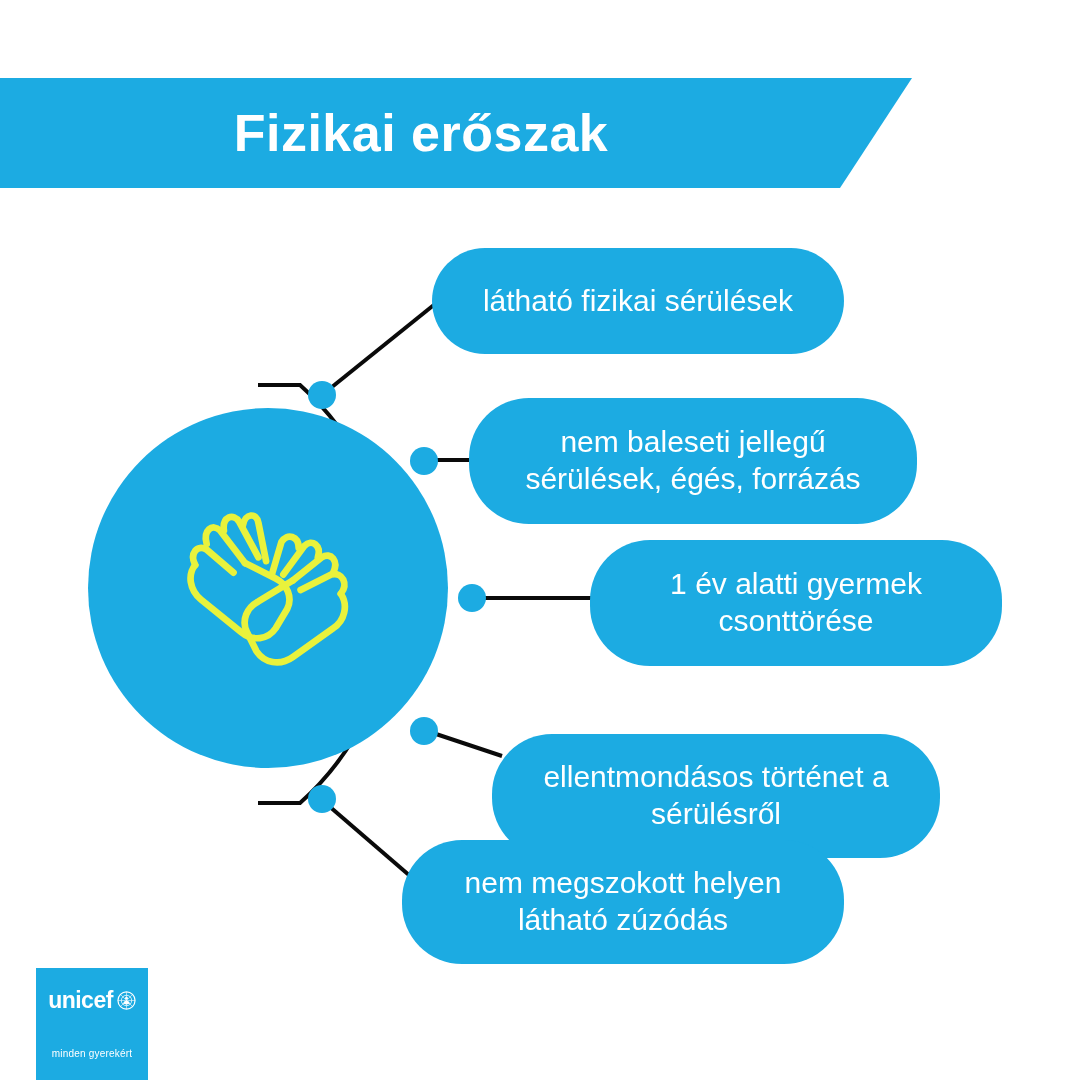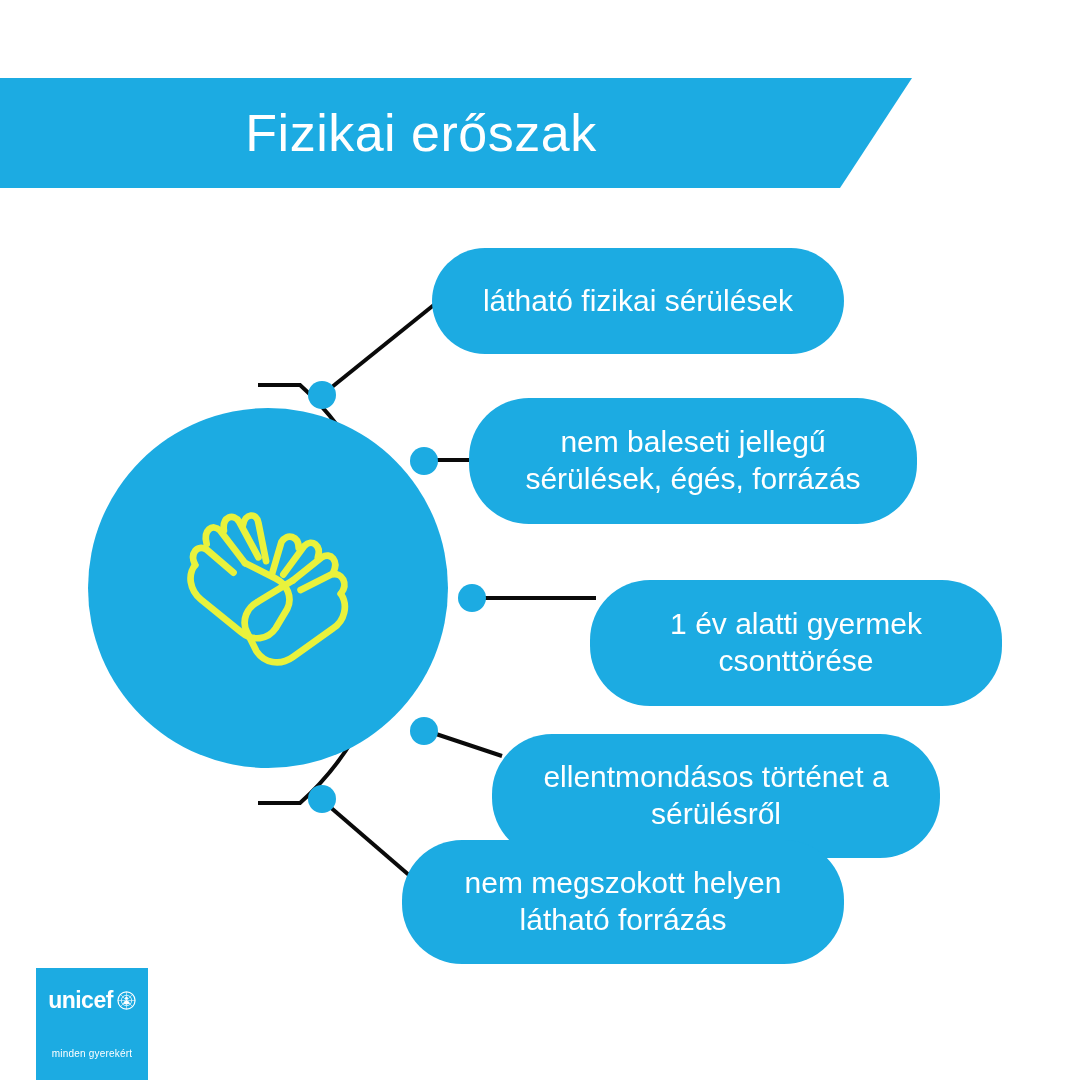--- a/index.html
+++ b/index.html
@@ -24,21 +24,21 @@
     height: 110px;
     background: #1CABE2;
     clip-path: polygon(0 0, 912px 0, 840px 110px, 0 110px);
     display: flex;
     align-items: center;
     justify-content: center;
   }
   .header-title {
     color: #ffffff;
     font-size: 52px;
-    font-weight: normal;
+    font-weight: bold;
     letter-spacing: 0.5px;
     margin-right: 70px;
     white-space: nowrap;
   }
 
   
   .diagram {
     position: absolute;
     left: 0;
     top: 0;
@@ -75,21 +75,21 @@
     align-items: center;
     justify-content: center;
     text-align: center;
     font-size: 30px;
     line-height: 1.22;
     padding: 12px 28px;
     box-sizing: border-box;
   }
   .pill-1 { left: 432px; top: 248px; width: 412px; height: 106px; }
   .pill-2 { left: 469px; top: 398px; width: 448px; height: 126px; }
-  .pill-3 { left: 590px; top: 540px; width: 412px; height: 126px; margin-top: 40px; }
+  .pill-3 { left: 590px; top: 540px; width: 412px; height: 126px; }
   .pill-4 { left: 492px; top: 698px; width: 448px; height: 124px; margin-top: 36px; }
   .pill-5 { left: 402px; top: 840px; width: 442px; height: 124px; }
 
   
   .unicef-logo {
     position: absolute;
     left: 36px;
     top: 968px;
     width: 112px;
     height: 112px;
@@ -162,21 +162,21 @@
       <path d="M152 78 C152 66 140 62 134 72 L124 106"></path>
       <path d="M196 126 C204 138 200 154 188 162 L146 192 C132 202 116 198 108 186 L98 166 C92 154 98 140 110 134 L146 112"></path>
     </g>
   </svg>
 </div>
 
 <div class="pill pill-1">látható fizikai sérülések</div>
 <div class="pill pill-2">nem baleseti jellegű sérülések, égés, forrázás</div>
 <div class="pill pill-3">1 év alatti gyermek csonttörése</div>
 <div class="pill pill-4">ellentmondásos történet a sérülésről</div>
-<div class="pill pill-5">nem megszokott helyen látható forrázás</div>
+<div class="pill pill-5">nem megszokott helyen látható zúzódás</div>
 
 <div class="unicef-logo">
   <div class="unicef-wordmark">
     <span>unicef</span>
     <svg class="unicef-emblem" viewBox="0 0 40 40">
       <circle cx="20" cy="20" r="18" fill="none" stroke="#ffffff" stroke-width="2.5"></circle>
       <circle cx="20" cy="20" r="11" fill="none" stroke="#ffffff" stroke-width="1.6"></circle>
       <path d="M20 2 L20 38 M2 20 L38 20 M7 7 L33 33 M33 7 L7 33" stroke="#ffffff" stroke-width="1.2"></path>
       <path d="M13 26 C15 19 25 19 27 26 C24 29 16 29 13 26 Z" fill="#ffffff"></path>
       <circle cx="20" cy="15" r="3" fill="#ffffff"></circle>

